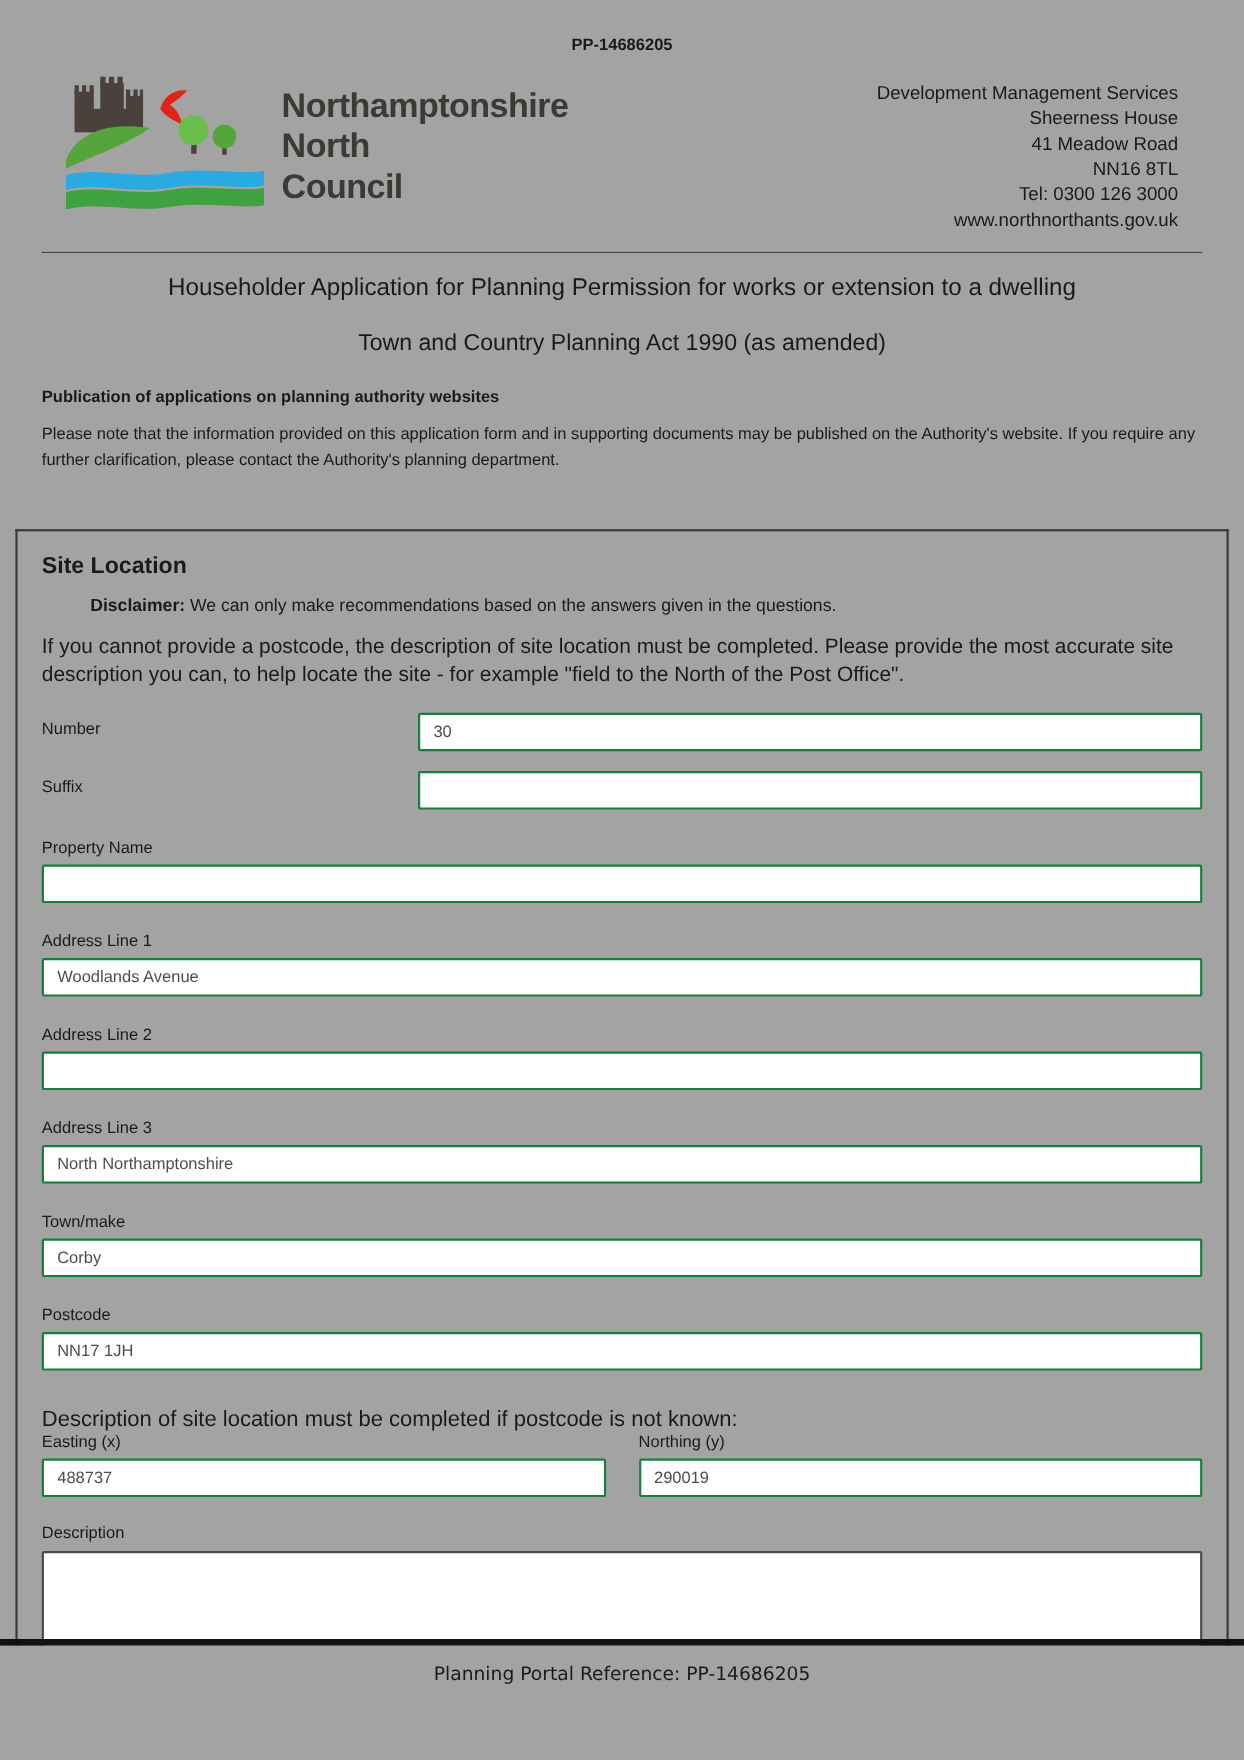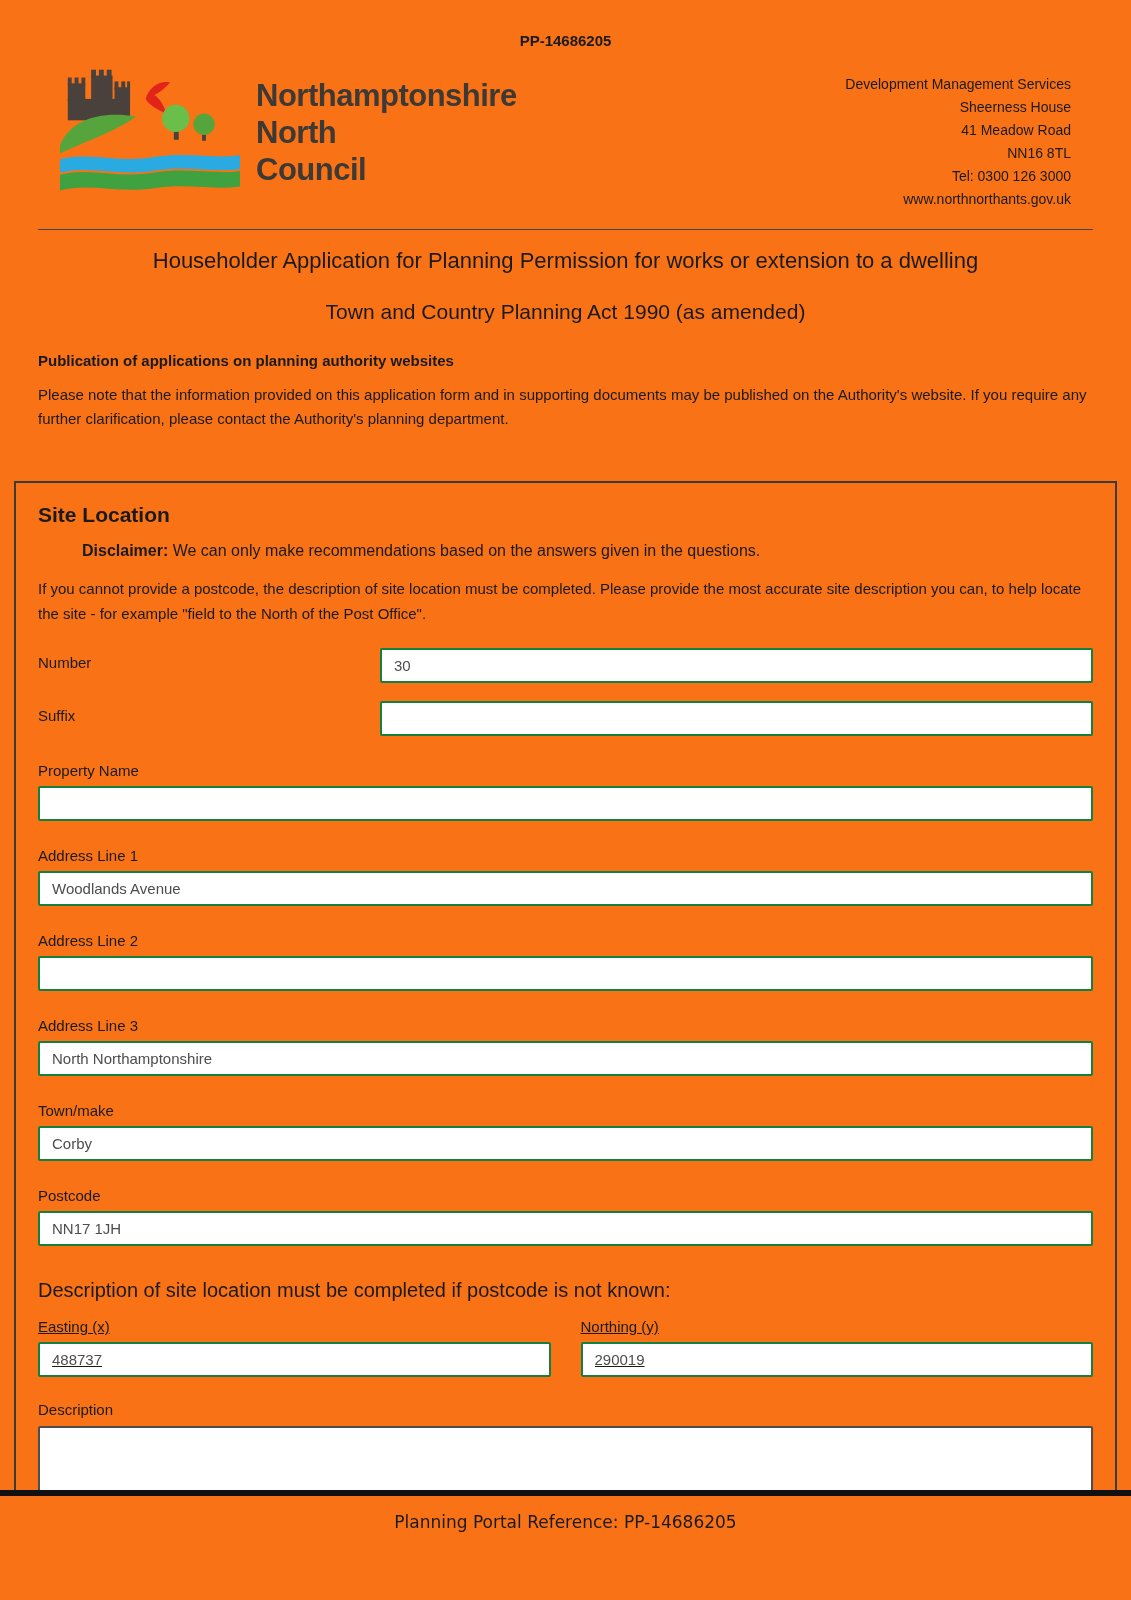--- a/index.html
+++ b/index.html
@@ -6,21 +6,21 @@
   html, body { background: #ffffff; }
   body {
     font-family: "Liberation Sans", "DejaVu Sans", sans-serif;
     color: #1a1a1a;
     width: 1131px;
   }
   .page {
     position: relative;
     width: 1131px;
     height: 1600px;
-    background: #f97316;
+    background: #a3a3a3;
     overflow: hidden;
   }
   .ref-top {
     padding-top: 32px;
     text-align: center;
     font-size: 15px;
     font-weight: bold;
     color: #1a1a1a;
   }
   .header {
@@ -33,21 +33,21 @@
   .logo-graphic { width: 180px; height: 126px; }
   .logo-text {
     font-size: 31px;
     font-weight: bold;
     color: #3d3935;
     line-height: 37px;
     letter-spacing: -0.5px;
   }
   .contact-block {
     text-align: right;
-    font-size: 14px;
+    font-size: 17px;
     line-height: 23px;
     color: #1a1a1a;
     padding-top: 4px;
   }
   .header-rule {
     border: none;
     border-top: 1px solid #444;
     margin: 18px 38px 0 38px;
   }
   .main-title {
@@ -88,21 +88,21 @@
   }
   .disclaimer {
     margin-top: 13px;
     font-size: 16px;
     line-height: 22px;
     margin-left: 44px;
   }
   .disclaimer b { font-weight: bold; }
   .guidance {
     margin-top: 14px;
-    font-size: 15px;
+    font-size: 19px;
     line-height: 25px;
   }
   .inline-row {
     display: flex;
     align-items: flex-start;
   }
   .inline-row.first { margin-top: 22px; }
   .inline-row + .inline-row { margin-top: 18px; }
   .inline-row .field-label {
     width: 342px;
@@ -127,24 +127,23 @@
   }
   .inline-row .text-input { flex: 1; }
   .stacked-field { margin-top: 26px; }
   .stacked-field .field-label { display: block; margin-bottom: 7px; }
   .desc-heading {
     margin-top: 33px;
     font-size: 20px;
     color: #1a1a1a;
   }
   .coords-row {
-    margin-top: 16px;
+    margin-top: 0;
     display: flex;
     gap: 30px;
-    text-decoration: underline;
   }
   .coords-row .coord-col { flex: 1; }
   .coord-col .field-label { display: block; margin-bottom: 7px; }
   .desc-field { margin-top: 24px; }
   .desc-field textarea {
     display: block;
     width: 100%;
     height: 120px;
     border: 2px solid #4d4d4d;
     border-radius: 2px;

